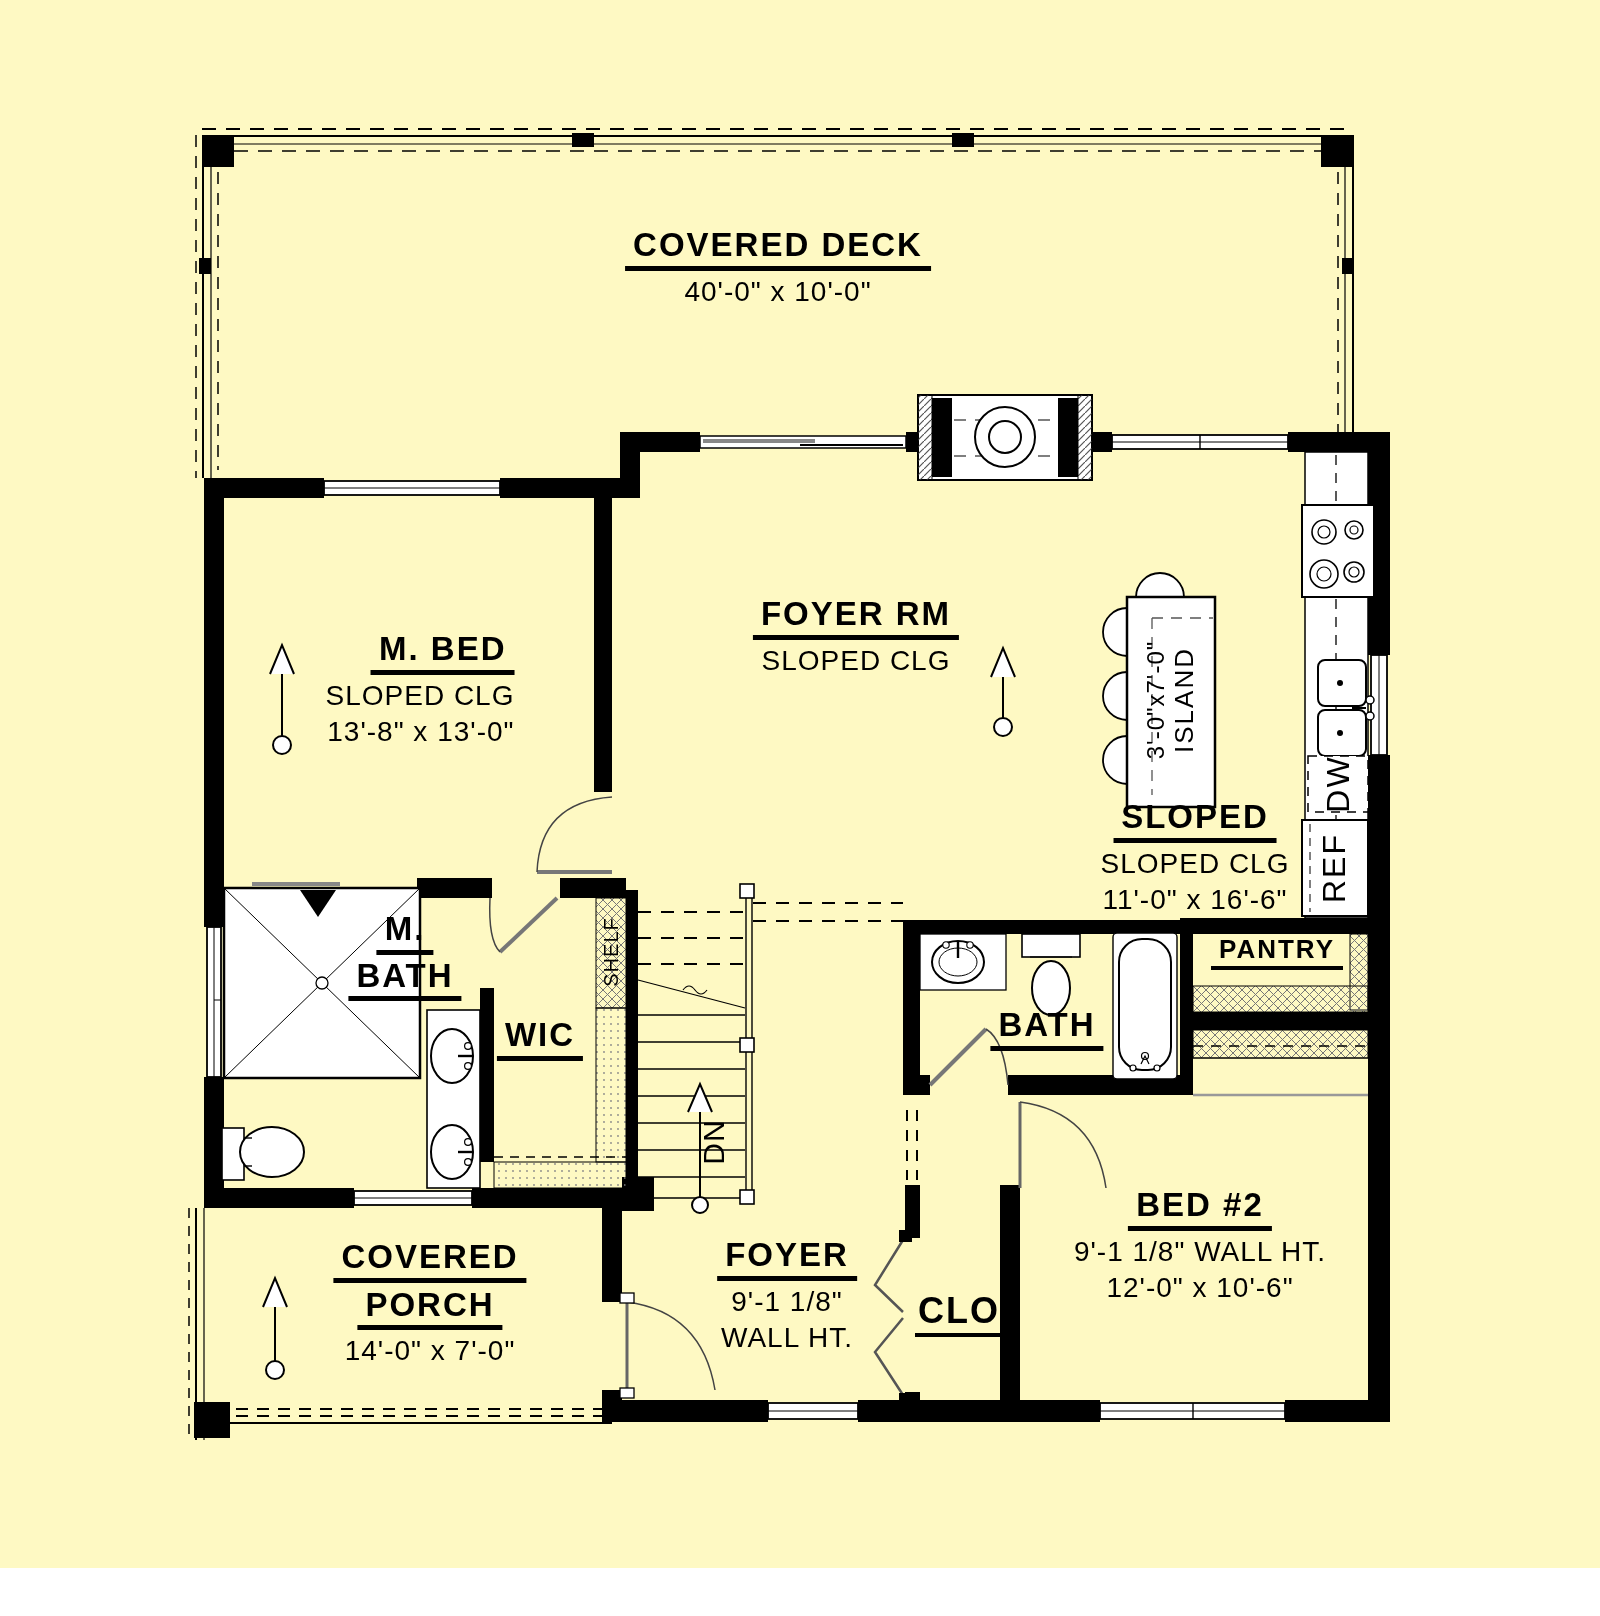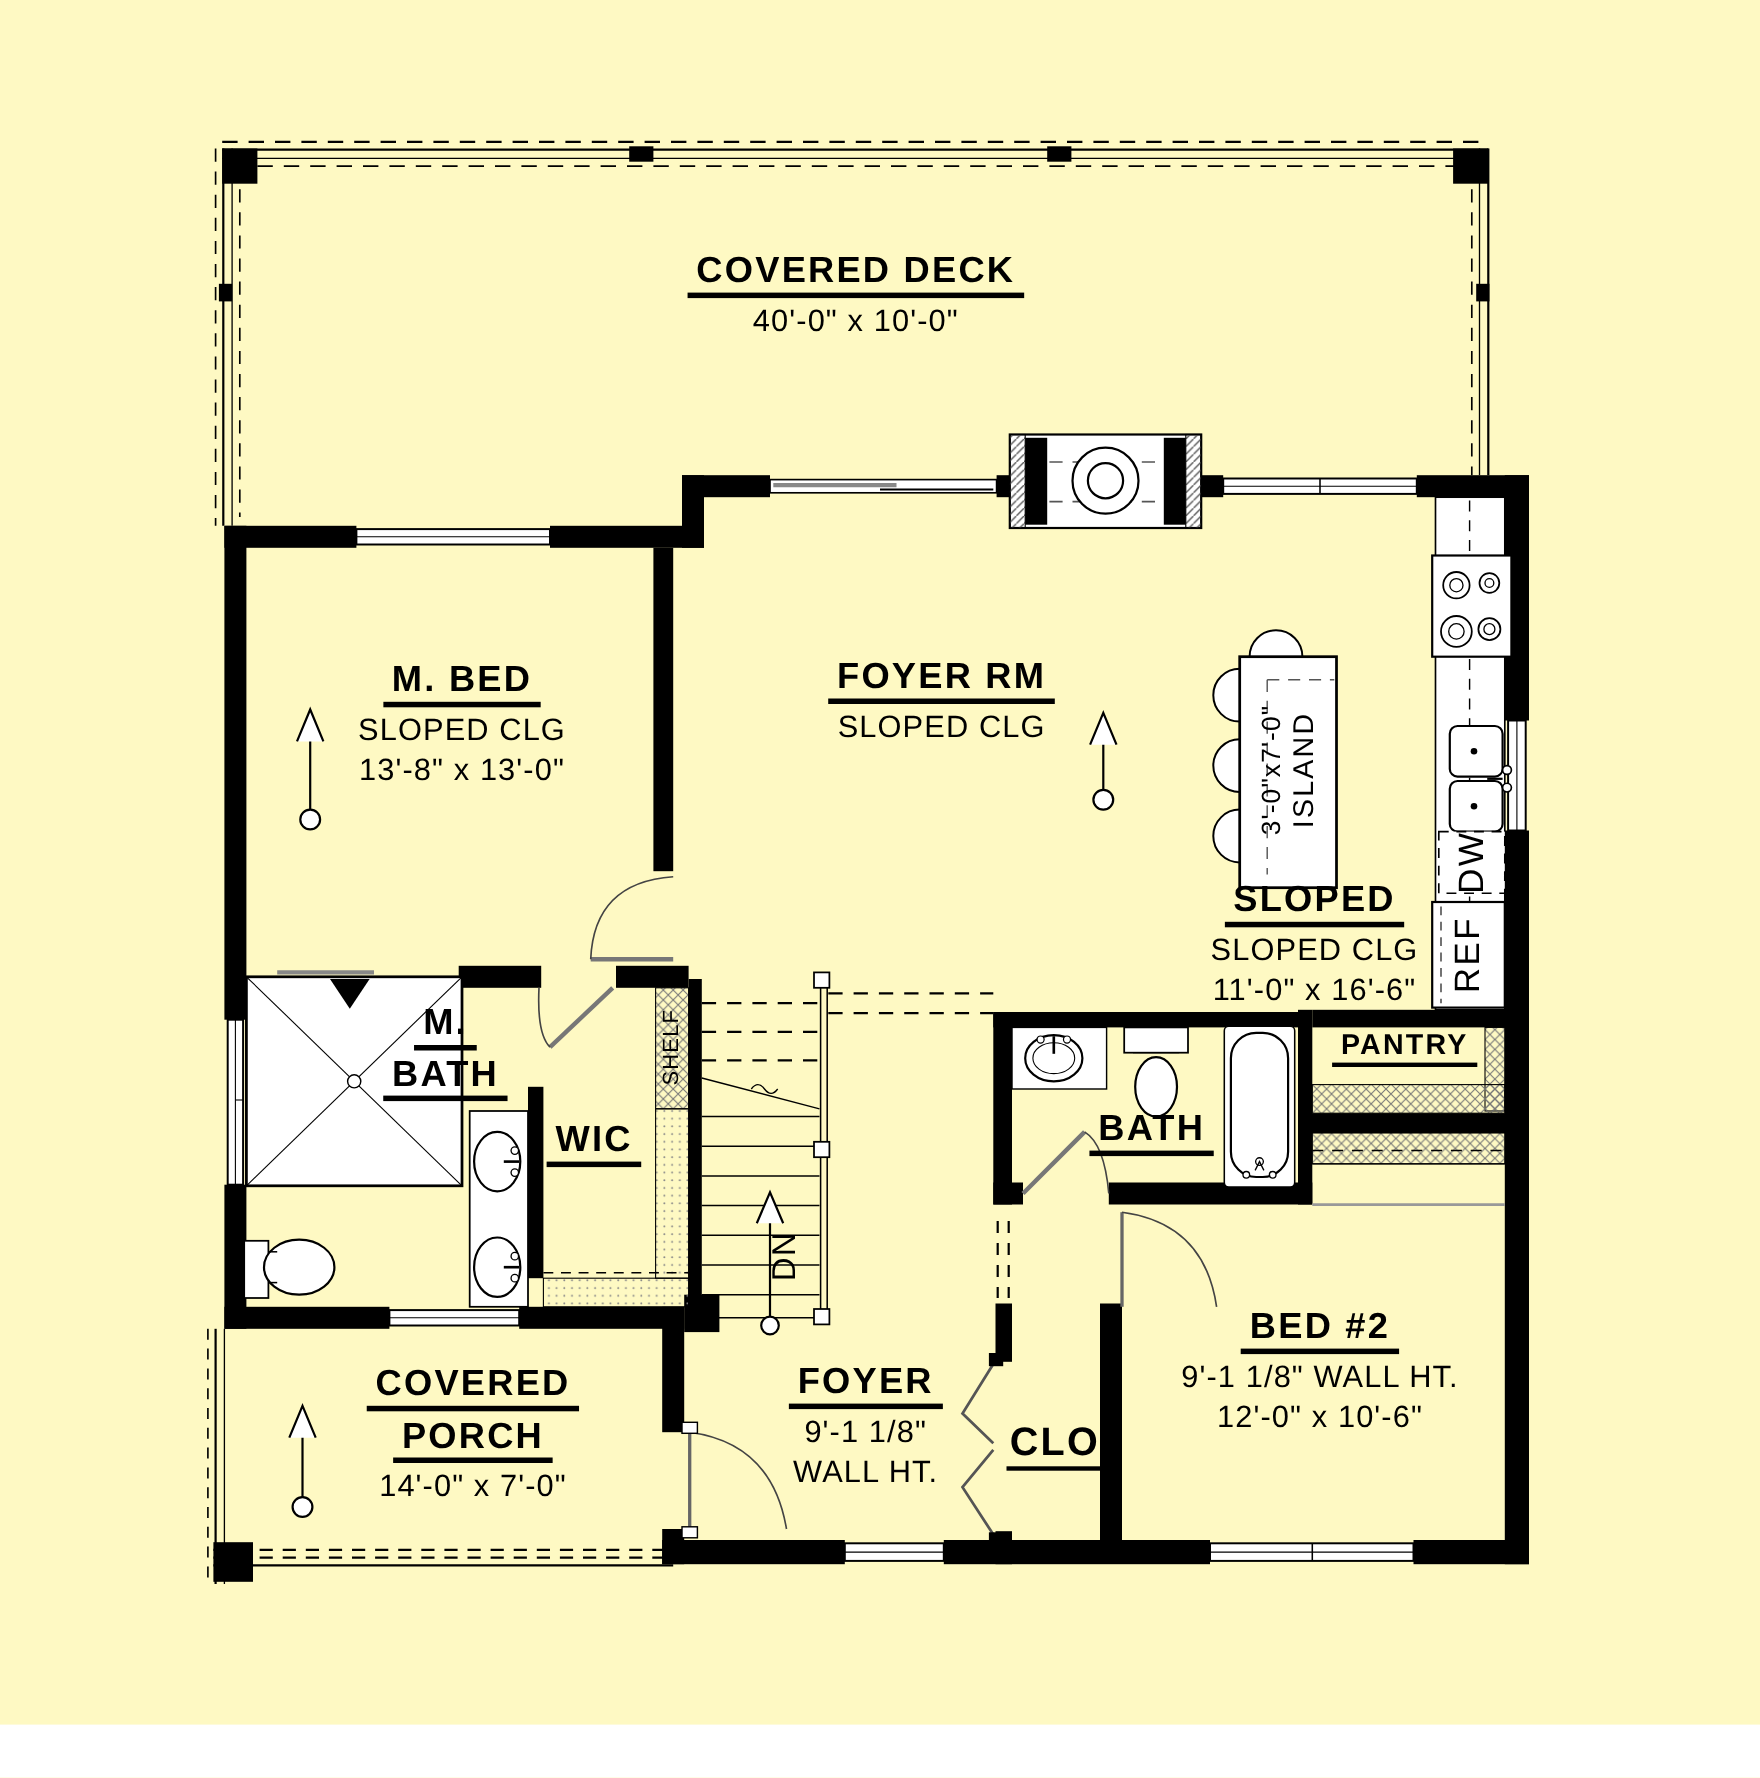--- a/index.html
+++ b/index.html
@@ -352,21 +352,21 @@
     <line x1="194" y1="1416" x2="612" y2="1416" stroke-width="2" stroke-dasharray="12,9"></line>
   </g>
   <rect x="194" y="1402" width="36" height="36" fill="#000"></rect>
 </svg>
 
 <div class="label" style="left:778px;top:228px;">
   <span class="rn">COVERED DECK</span>
   <div class="dim">40'-0" x 10'-0"</div>
 </div>
 
-<div class="label" style="left:420px;top:600px;">
+<div class="label" style="left:420px;top:632px;text-align:right;">
   <span class="rn">M. BED</span>
   <div class="dim">SLOPED CLG</div>
   <div class="dim">13'-8" x 13'-0"</div>
 </div>
 
 <div class="label" style="left:856px;top:597px;">
   <span class="rn">FOYER RM</span>
   <div class="dim">SLOPED CLG</div>
 </div>
 

